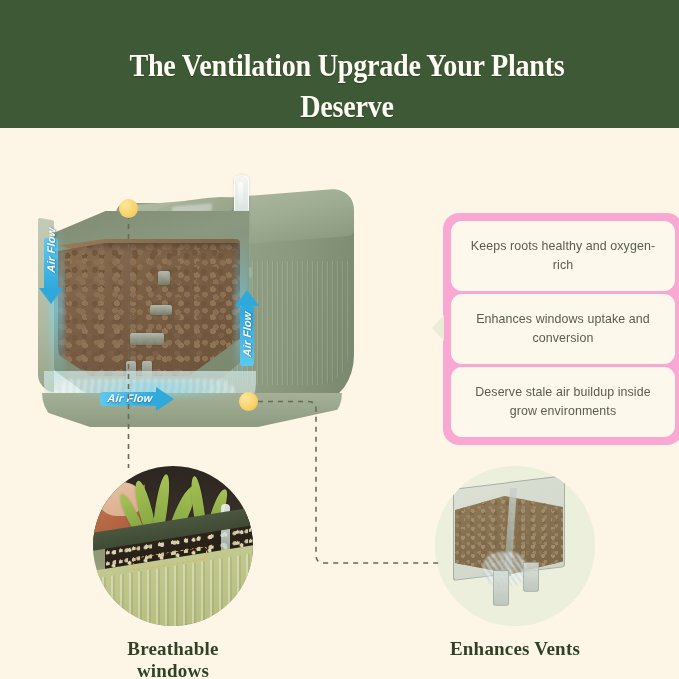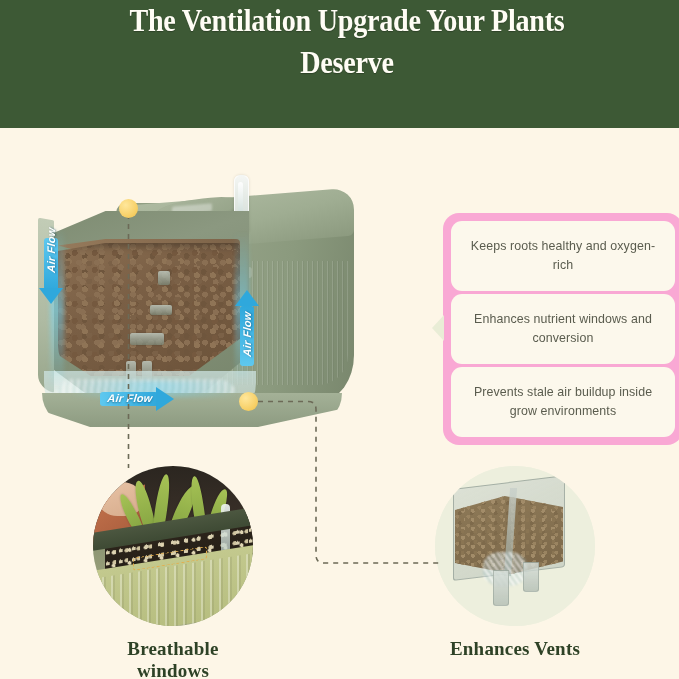--- a/index.html
+++ b/index.html
@@ -22,21 +22,21 @@
   }
 
   
   .header {
     position: absolute;
     left: 0; top: 0;
     width: 679px;
     height: 128px;
     background: #3D5935;
     display: flex;
-    align-items: flex-start;
+    align-items: flex-end;
     justify-content: center;
     padding-left: 15px;
   }
   .header-title {
     font-family: "Liberation Serif", "DejaVu Serif", serif;
     font-weight: 700;
     font-size: 32px;
     line-height: 1.3;
     color: #FFFDF5;
     text-align: center;
@@ -594,24 +594,24 @@
   <div class="hotspot" id="hotspot-top"></div>
   <div class="hotspot" id="hotspot-bottom"></div>
 
   <div class="feature-panel">
     <div class="panel-notch"></div>
 
     <div class="feature-card">
       <p>Keeps roots healthy and oxygen-rich</p>
     </div>
     <div class="feature-card">
-      <p>Enhances nutrient windows and conversion</p>
+      <p>Enhances windows uptake and conversion</p>
     </div>
     <div class="feature-card">
-      <p>Prevents stale air buildup inside grow environments</p>
+      <p>Deserve stale air buildup inside grow environments</p>
     </div>
   </div>
 
   <div class="detail" id="detail-left">
     <div class="detail-circle">
       <div class="lc-sky"></div>
       <div class="lc-terracotta"></div>
       <div class="lc-hand"></div>
       <div class="lc-leaf lc-l6"></div>
       <div class="lc-leaf lc-l1"></div>

